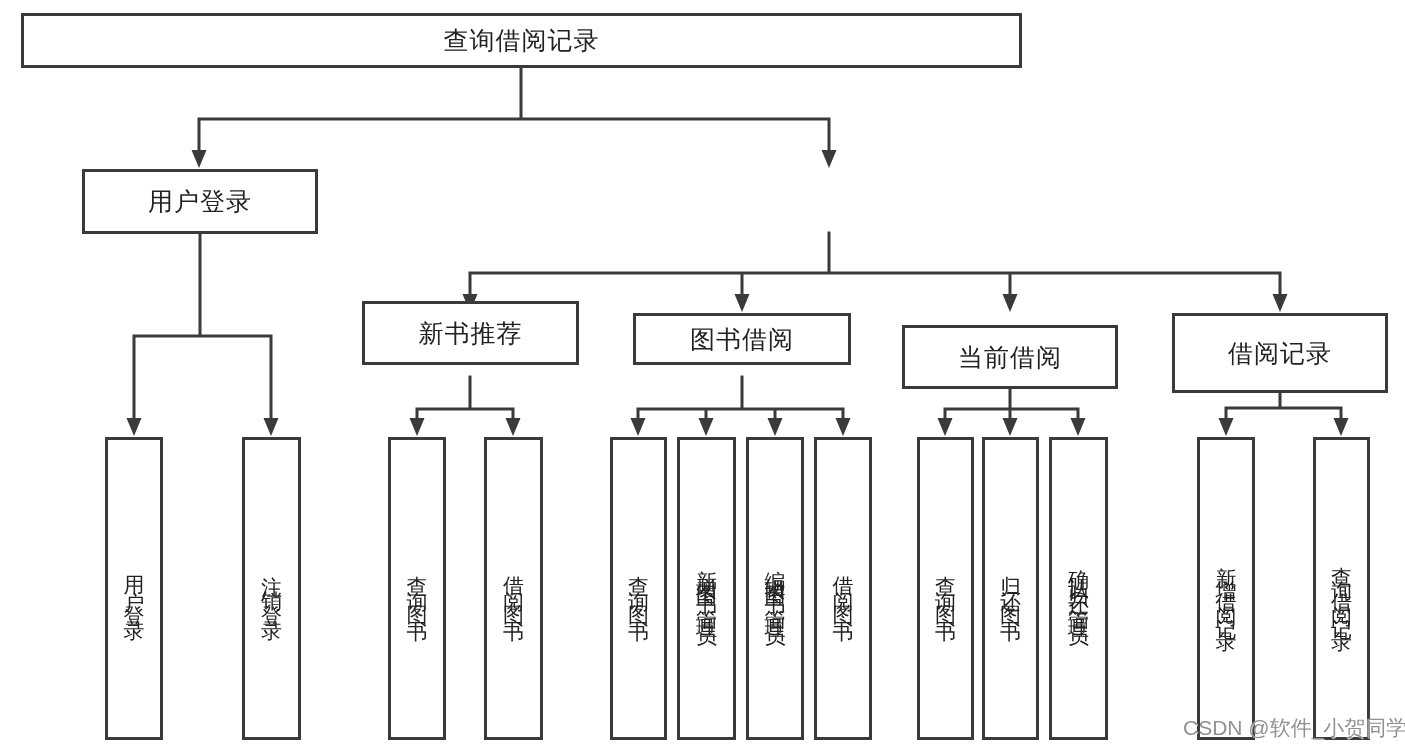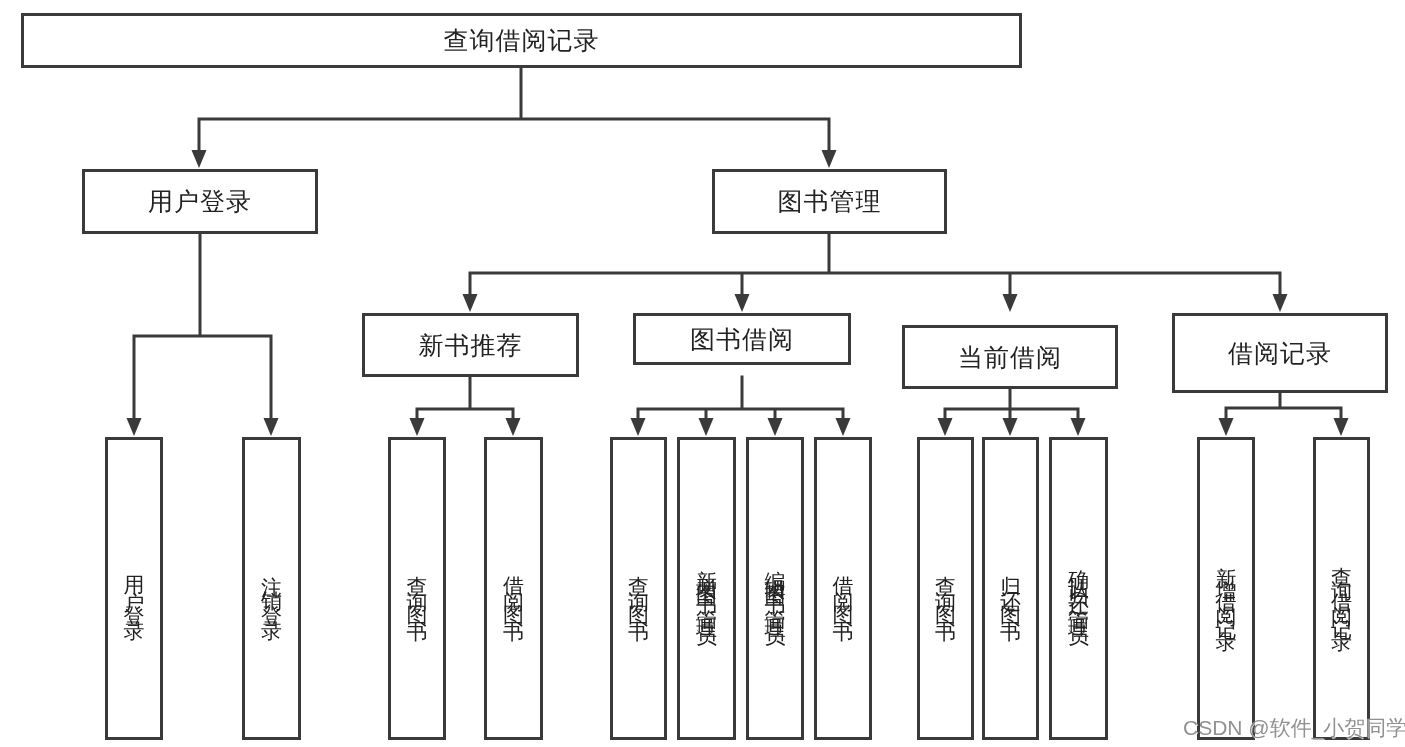--- a/index.html
+++ b/index.html
@@ -91,25 +91,22 @@
     </g>
   </svg>
 
   <div class="box hbox" style="left:21px;top:13px;width:1001px;height:55px;">
     <span>查询借阅记录</span>
   </div>
 
   <div class="box hbox" style="left:82px;top:169px;width:236px;height:65px;">
     <span>用户登录</span>
   </div>
-  <div class="box hbox" style="left:712px;top:169px;width:235px;height:65px;">
-    <span>图书管理</span>
-  </div>
 
-  <div class="box hbox" style="left:362px;top:313px;width:217px;height:64px;">
+  <div class="box hbox" style="left:362px;top:301px;width:217px;height:64px;">
     <span>新书推荐</span>
   </div>
   <div class="box hbox" style="left:633px;top:313px;width:218px;height:52px;">
     <span>图书借阅</span>
   </div>
   <div class="box hbox" style="left:902px;top:325px;width:216px;height:64px;">
     <span>当前借阅</span>
   </div>
   <div class="box hbox" style="left:1172px;top:313px;width:216px;height:80px;">
     <span>借阅记录</span>

